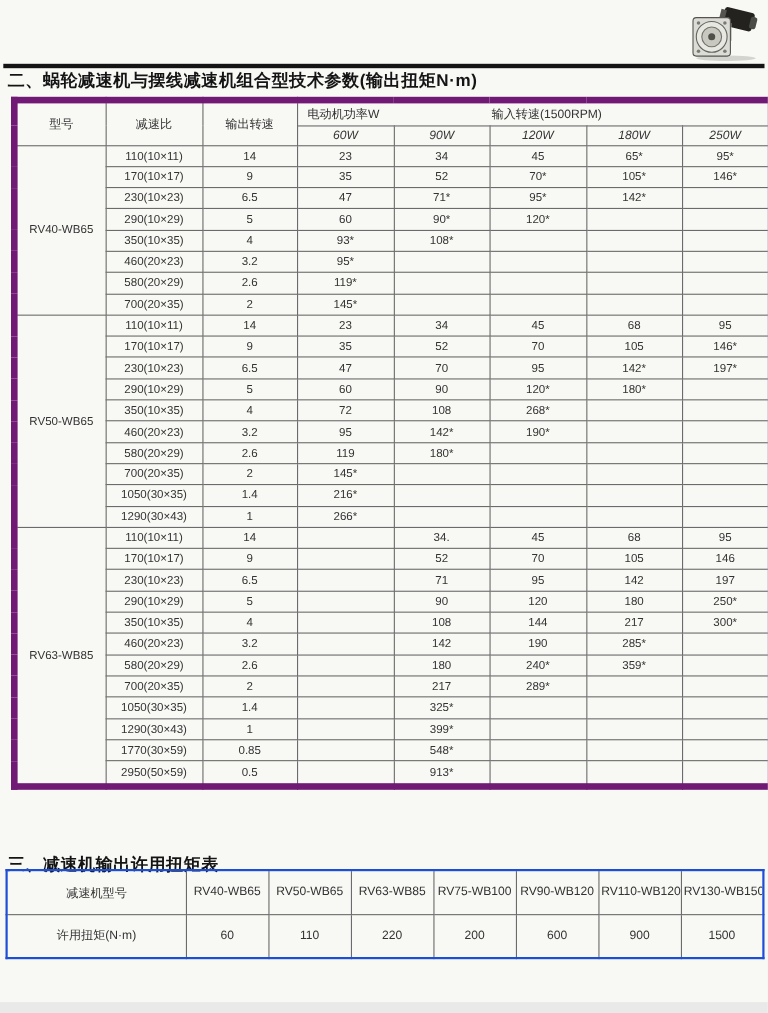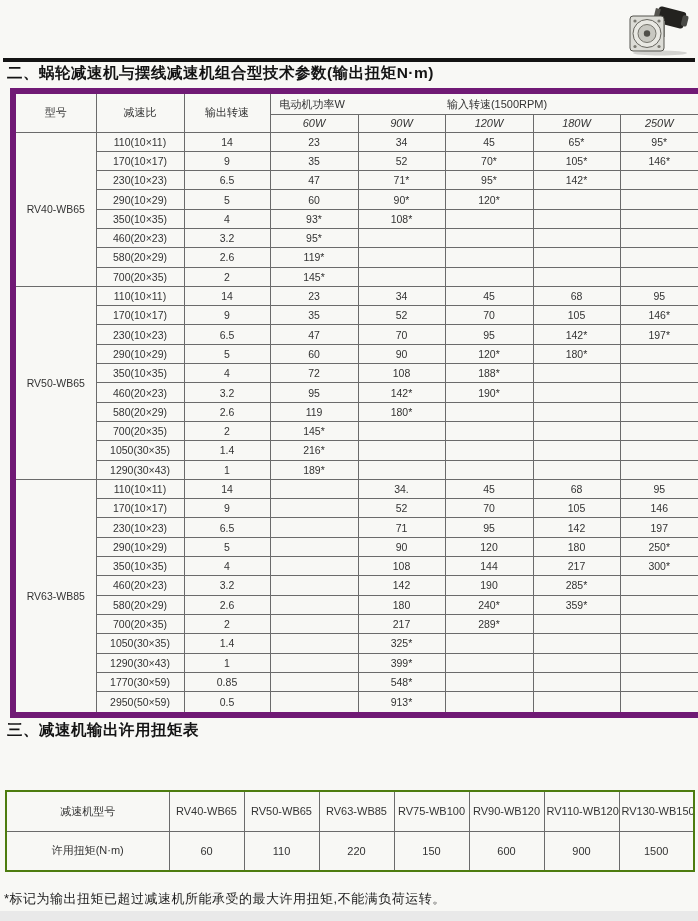--- a/index.html
+++ b/index.html
@@ -4,24 +4,24 @@
 <style>
   html,body{margin:0;padding:0;}
   body{background:#e9e9e9;}
   .page{position:relative;width:698px;height:911px;background:#f8f8f5;
         font-family:"Liberation Sans","DejaVu Sans",sans-serif;color:#2b2b2b;overflow:hidden;}
   .photo{position:absolute;left:627px;top:4px;width:63px;height:53px;}
   .topbar{position:absolute;left:3px;top:58px;width:692px;height:4px;background:#141414;}
   .sec-title{position:absolute;left:7px;margin:0;font-size:15.5px;font-weight:bold;color:#141414;
              letter-spacing:0.5px;white-space:nowrap;}
   #sec2-title{top:63px;}
-  #sec3-title{top:720px;}
+  #sec3-title{top:776px;}
   table{border-collapse:collapse;table-layout:fixed;position:absolute;}
   #main-table{left:10px;top:88px;width:688px;height:630px;border:6px solid #701a75;}
-  #torque-table{left:5px;top:790px;width:688px;height:80px;border:2px solid #4d7c0f;}
+  #torque-table{left:5px;top:790px;width:688px;height:80px;border:2px solid #1d4ed8;}
   td,th{border:1px solid #6b6b6b;text-align:center;vertical-align:middle;
         font-size:10.5px;font-weight:normal;color:#333;padding:0 2px;overflow:hidden;white-space:nowrap;}
   #main-table th{font-size:11px;}
   #main-table thead tr.r1{height:23px;}
   #main-table thead tr.r2{height:18px;font-style:italic;}
   .merged-head{position:relative;}
   .mh-left{position:absolute;left:9px;top:50%;transform:translateY(-50%);}
   .mh-center{position:absolute;left:53%;top:50%;transform:translate(-50%,-50%);}
   #torque-table td{font-size:11px;}
   #torque-table tr{height:40px;}
@@ -192,21 +192,21 @@
           <td>90</td>
           <td>120*</td>
           <td>180*</td>
           <td></td>
         </tr>
         <tr>
           <td>350(10×35)</td>
           <td>4</td>
           <td>72</td>
           <td>108</td>
-          <td>188*</td>
+          <td>268*</td>
           <td></td>
           <td></td>
         </tr>
         <tr>
           <td>460(20×23)</td>
           <td>3.2</td>
           <td>95</td>
           <td>142*</td>
           <td>190*</td>
           <td></td>
@@ -235,21 +235,21 @@
           <td>1.4</td>
           <td>216*</td>
           <td></td>
           <td></td>
           <td></td>
           <td></td>
         </tr>
         <tr>
           <td>1290(30×43)</td>
           <td>1</td>
-          <td>189*</td>
+          <td>266*</td>
           <td></td>
           <td></td>
           <td></td>
           <td></td>
         </tr>
         <tr>
           <td rowspan="12">RV63-WB85</td>
           <td>110(10×11)</td>
           <td>14</td>
           <td></td>
@@ -382,22 +382,21 @@
           <td>RV75-WB100</td>
           <td>RV90-WB120</td>
           <td>RV110-WB120</td>
           <td>RV130-WB150</td>
         </tr>
       <tr id="torque-value-row">
           <td>许用扭矩(N·m)</td>
           <td>60</td>
           <td>110</td>
           <td>220</td>
-          <td>150</td>
+          <td>200</td>
           <td>600</td>
           <td>900</td>
           <td>1500</td>
         </tr>
     </tbody>
   </table>
 
-  <p class="footnote">*标记为输出扭矩已超过减速机所能承受的最大许用扭矩,不能满负荷运转。</p>
 </div>
 
 </body></html>

